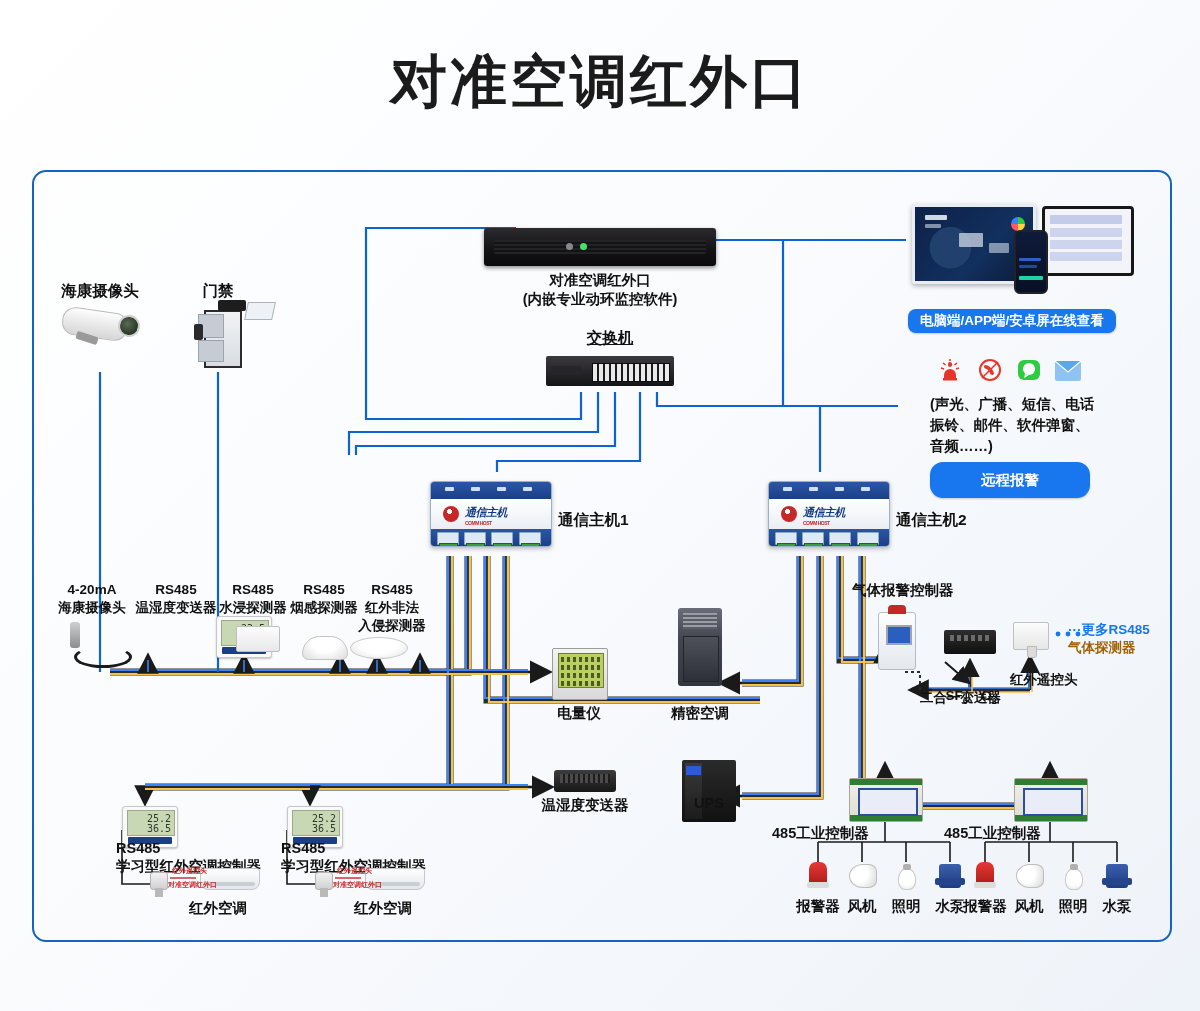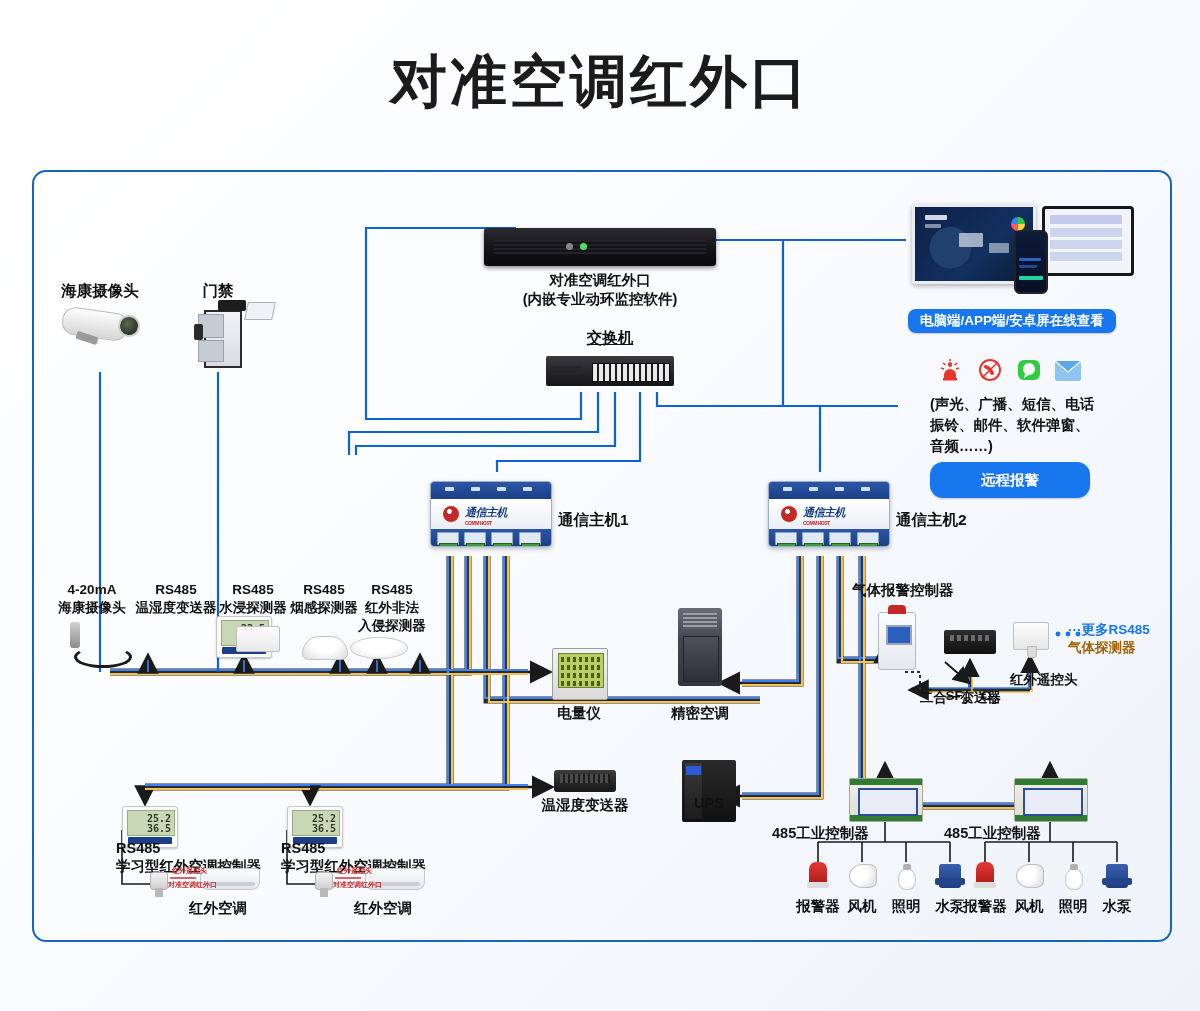--- a/index.html
+++ b/index.html
@@ -59,21 +59,21 @@
   .tablet .scr{position:absolute;inset:0;background:#f2f4fa;}
   .tablet .row{position:absolute;left:5px;height:9px;background:#c3ccea;border-radius:1px;}
   .phone{width:30px;height:60px;background:#0b0f1e;border:2px solid #222;border-radius:6px;overflow:hidden}
   .phone .scr{position:absolute;inset:0;background:linear-gradient(#0e1a3a,#071026);}
   .phone .bar{position:absolute;left:3px;height:3px;background:#2f5fbf;border-radius:1px;}
   .pill{position:absolute;background:#1877ee;color:#fff;border-radius:13px;font-weight:bold;
     display:flex;align-items:center;justify-content:center;box-shadow:0 1px 2px rgba(0,0,0,.2);}
   
   .thsensor{width:54px;height:40px;background:#fafafa;border:1px solid #c7c7c7;border-radius:3px;box-shadow:0 1px 2px rgba(0,0,0,.22)}
   .thsensor .lcd{position:absolute;left:4px;top:3px;width:46px;height:24px;background:#c8d8b4;border:1px solid #9aa88c;}
-  .thsensor .lcd i{position:absolute;right:3px;font-family:"DejaVu Sans Mono",monospace;font-weight:bold;color:#2f3a28;font-size:10px;font-style:normal;}
+  .thsensor .lcd i{position:absolute;right:3px;font-family:"DejaVu Sans Mono",monospace;font-weight:normal;color:#2f3a28;font-size:10px;font-style:normal;}
   .thsensor .btns{position:absolute;left:5px;bottom:3px;width:44px;height:7px;background:#1b3f86;border-radius:1px;}
   .smoke{width:44px;height:22px;background:radial-gradient(ellipse at 50% 10%,#fff 0 45%,#dcdcdc 100%);
     border-radius:22px 22px 8px 8px;border:1px solid #c3c3c3;}
   .dome{width:56px;height:20px;background:radial-gradient(ellipse at 50% 20%,#fff 0 50%,#e2e2e2 100%);
     border-radius:50%;border:1px solid #cbcbcb;}
   .wbox{width:42px;height:24px;background:linear-gradient(#fdfdfd,#e8e8e8);border:1px solid #bfbfbf;border-radius:2px;}
   .meter{width:54px;height:50px;background:linear-gradient(#f3f3f3,#d9d9d9);border:1px solid #9c9c9c;border-radius:2px;}
   .meter .lcd{position:absolute;left:5px;top:4px;width:44px;height:33px;background:#b9cf61;border:1px solid #6f7f3a;}
   .meter .lcd i{position:absolute;left:2px;right:2px;height:5px;background:repeating-linear-gradient(90deg,#4d5a22 0 3px,transparent 3px 6px);font-style:normal}
   .cab{width:44px;height:78px;background:linear-gradient(#6a6c78,#43454f 40%,#34363f);border-radius:3px;}

